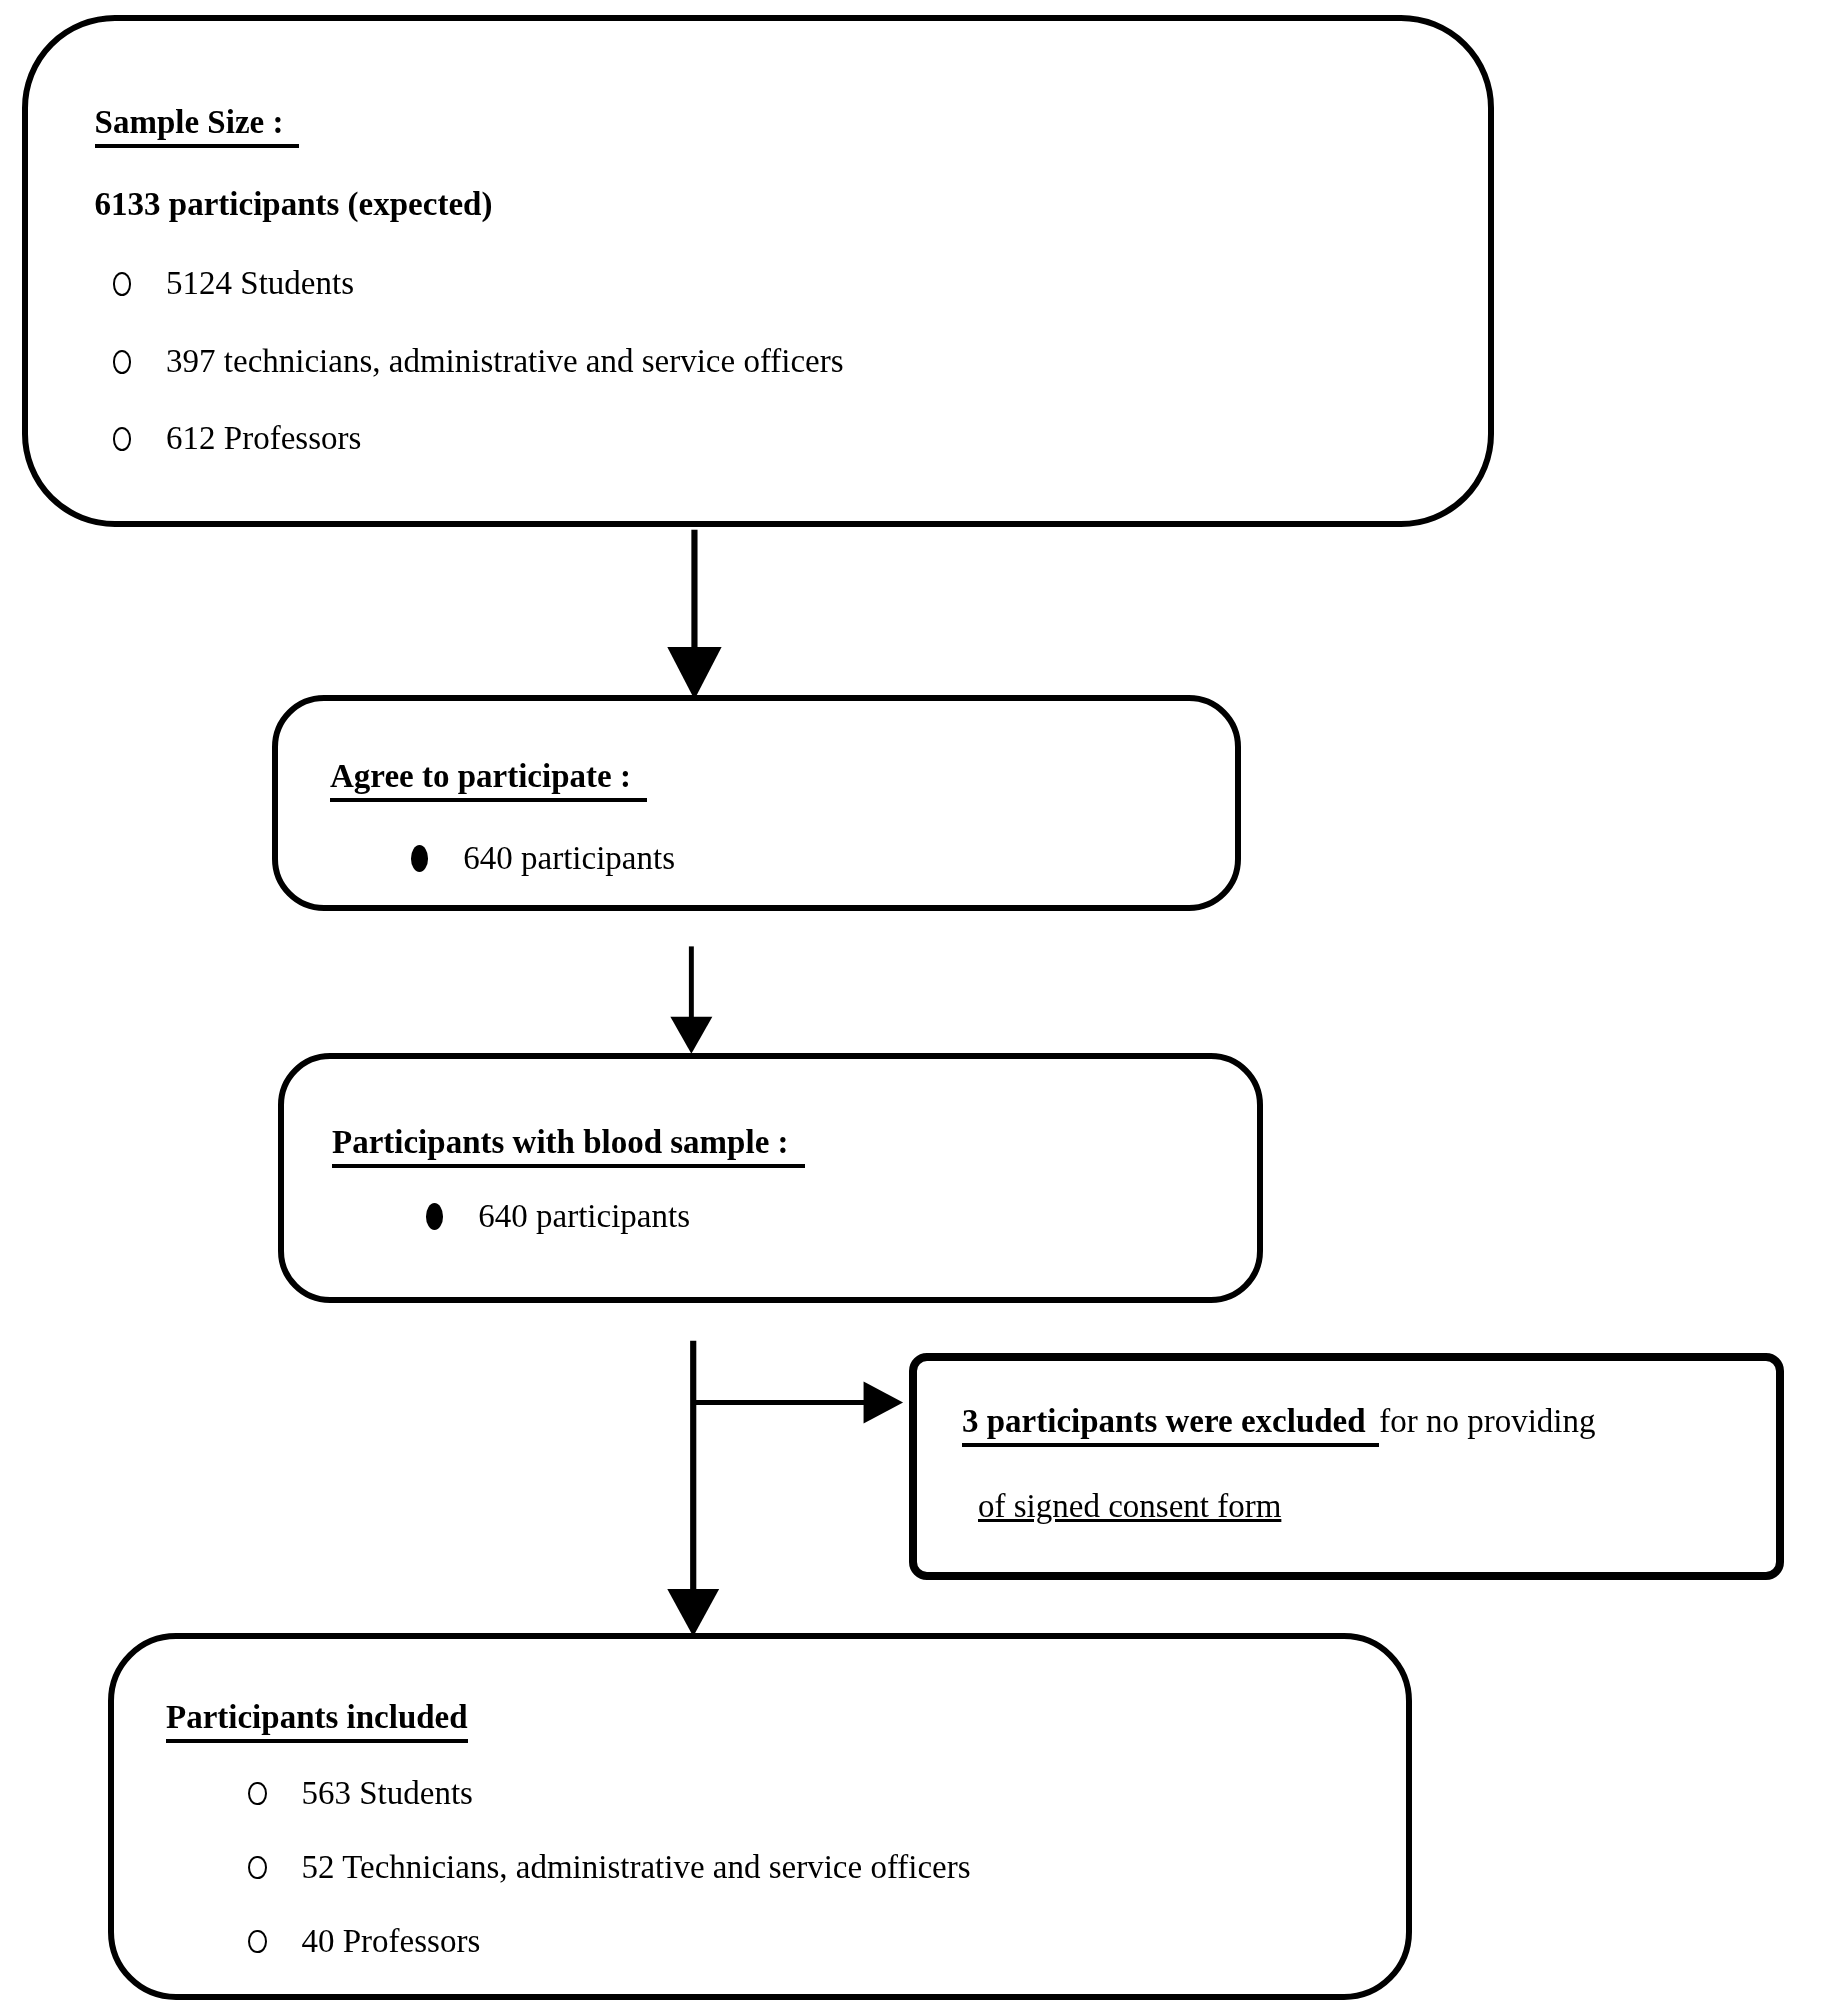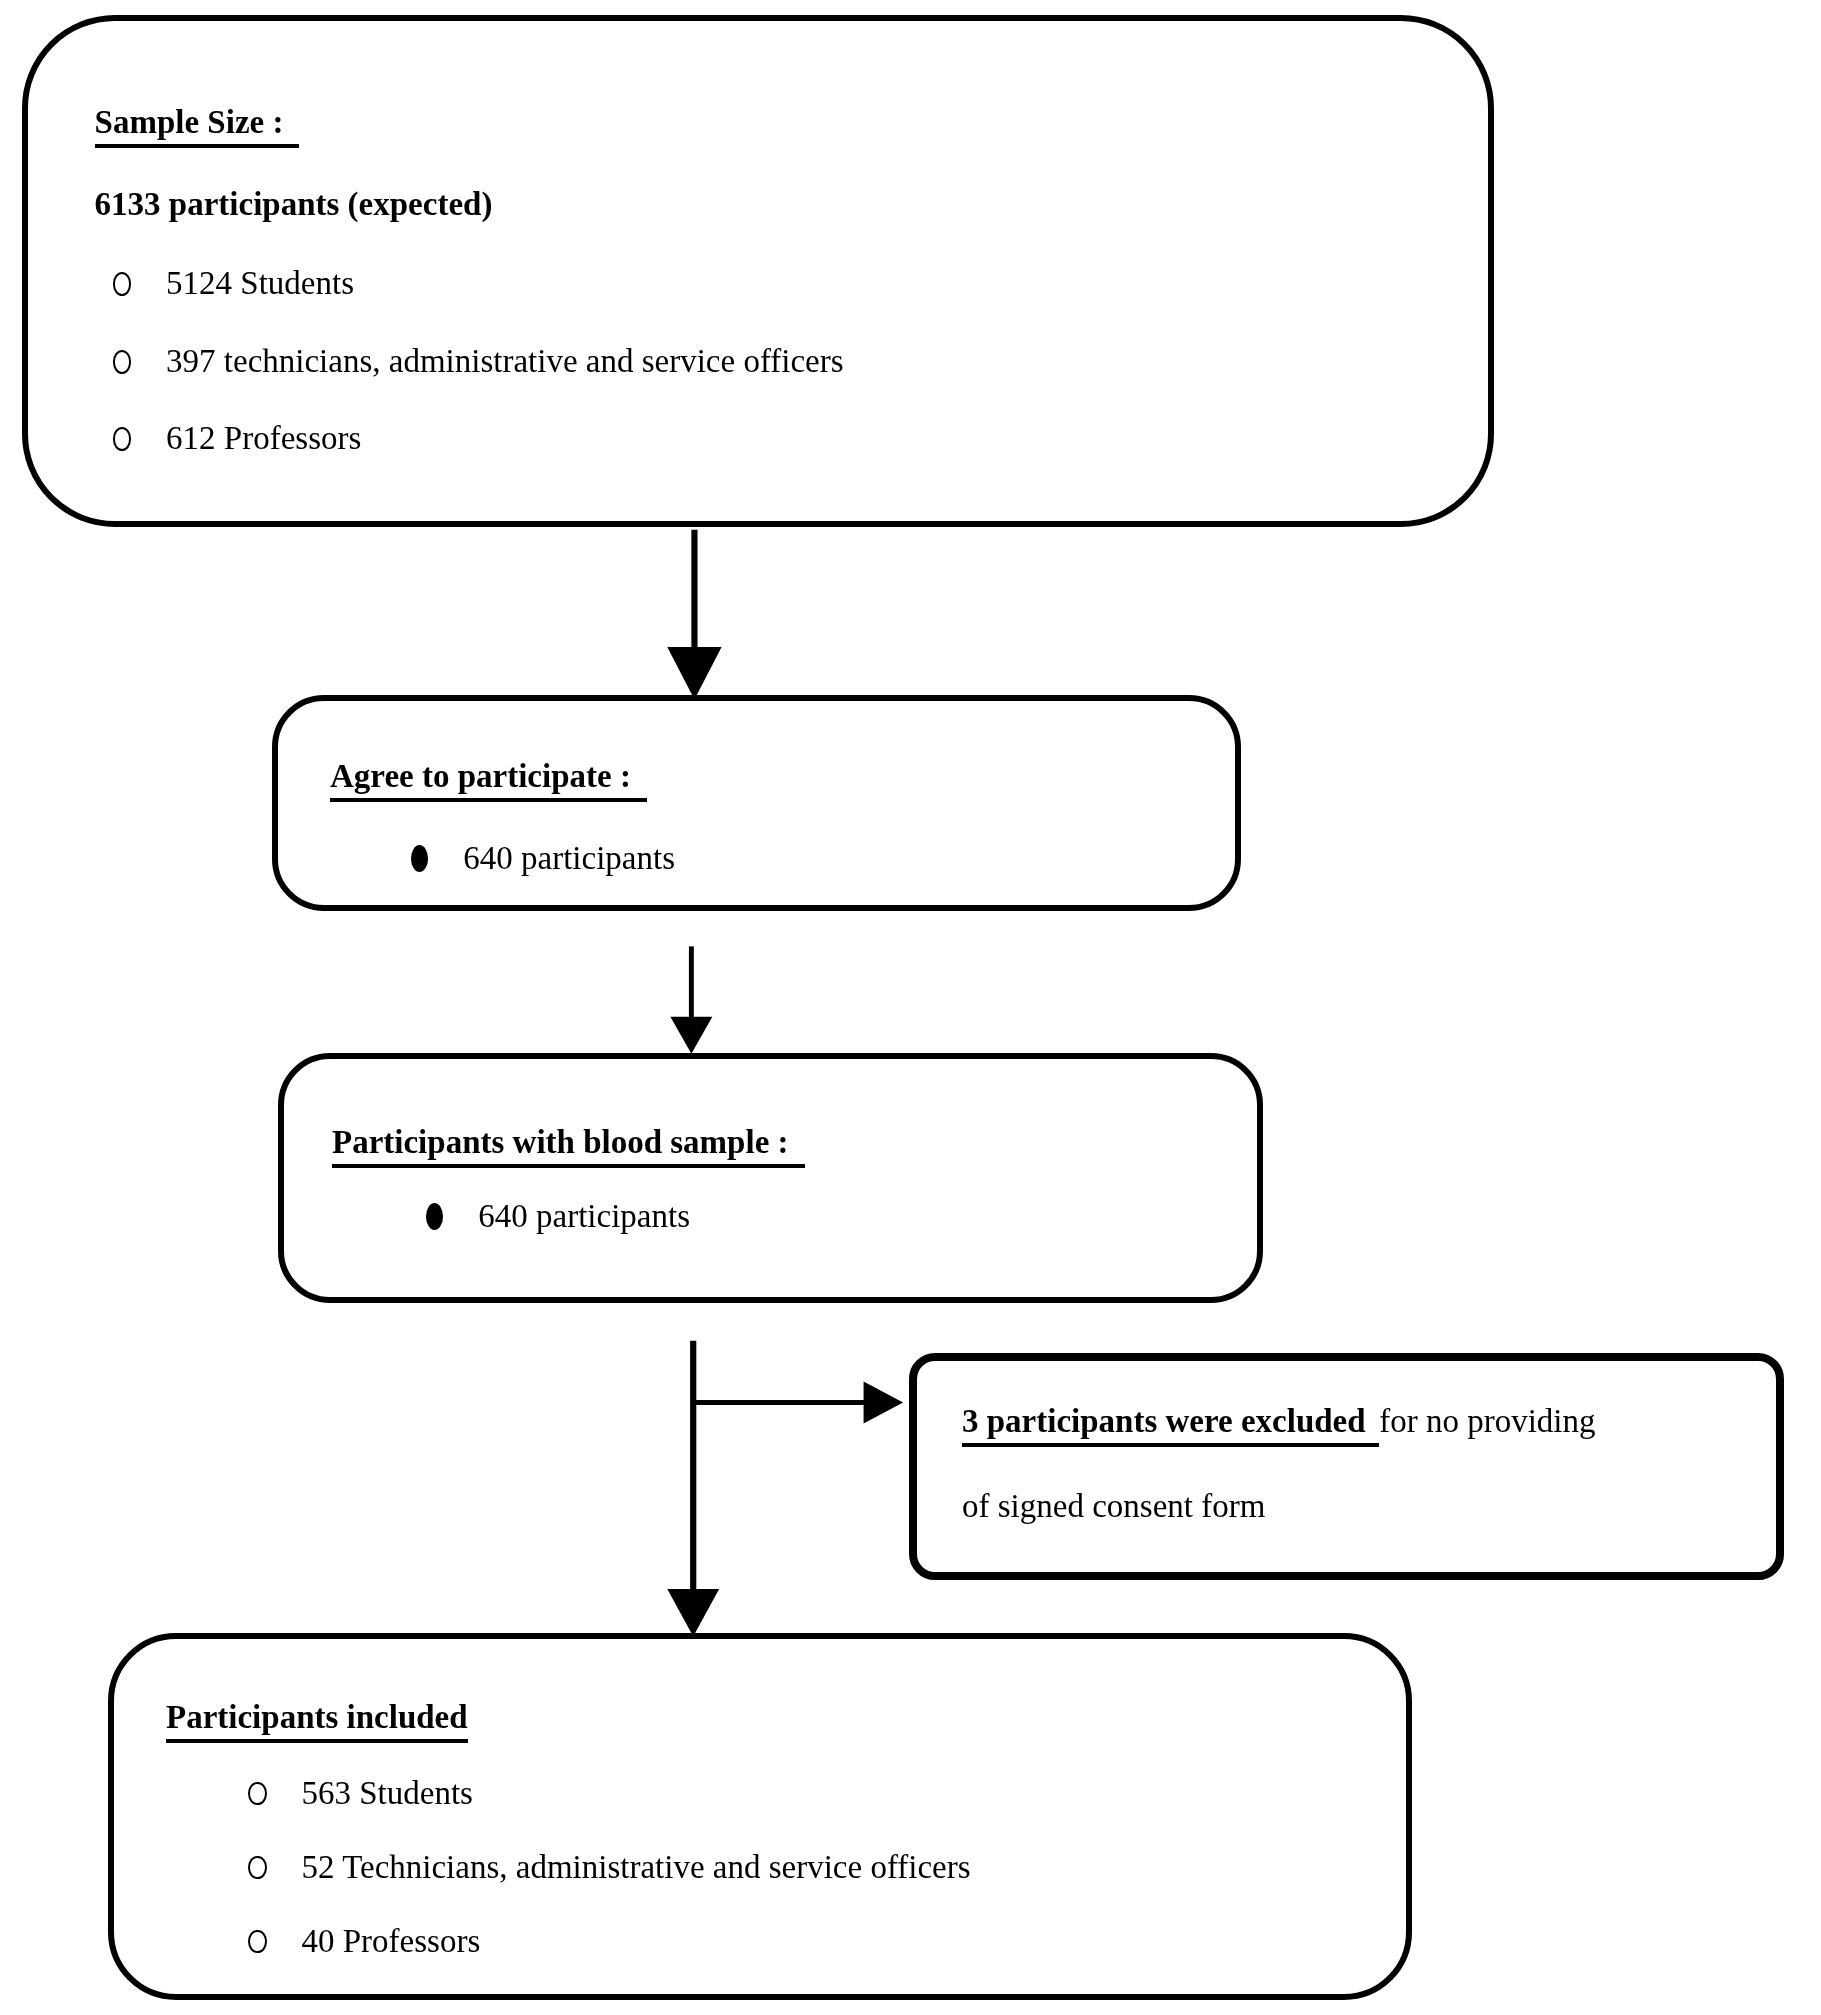--- a/index.html
+++ b/index.html
@@ -100,25 +100,25 @@
   <div class="node" style="left:278px; top:1053px; width:985px; height:250px; border-radius:52px; border-width:6.8px;">
     <div class="txt" style="left:48px; top:65px;">
       <span class="hl pad">Participants with blood sample :</span>
     </div>
     <div class="txt brow" style="left:142px; top:139px;">
       <span class="fbullet"></span>
       <span>640 participants</span>
     </div>
   </div>
 
-  <div class="node" style="left:909px; top:1353px; width:875px; height:227px; border-radius:26px; border-width:8px;">
+  <div class="node" style="left:909px; top:1353px; width:875px; height:227px; border-radius:18px; border-width:8px;">
     <div class="txt" style="left:45px; top:42px;">
       <span class="hl" style="padding-right:13.6px;">3 participants were excluded</span><span>for no providing</span>
     </div>
-    <div class="txt" style="left:45px; top:127px;">of signed consent form</div>
+    <div class="txt" style="left:61px; top:127px;text-decoration:underline;">of signed consent form</div>
   </div>
 
   <div class="node" style="left:108px; top:1633px; width:1304px; height:367px; border-radius:68px; border-width:6.8px;">
     <div class="txt" style="left:52px; top:60px;">
       <span class="hl">Participants included</span>
     </div>
     <div class="txt brow" style="left:134px; top:136px;">
       <span class="obullet"></span>
       <span>563 Students</span>
     </div>

